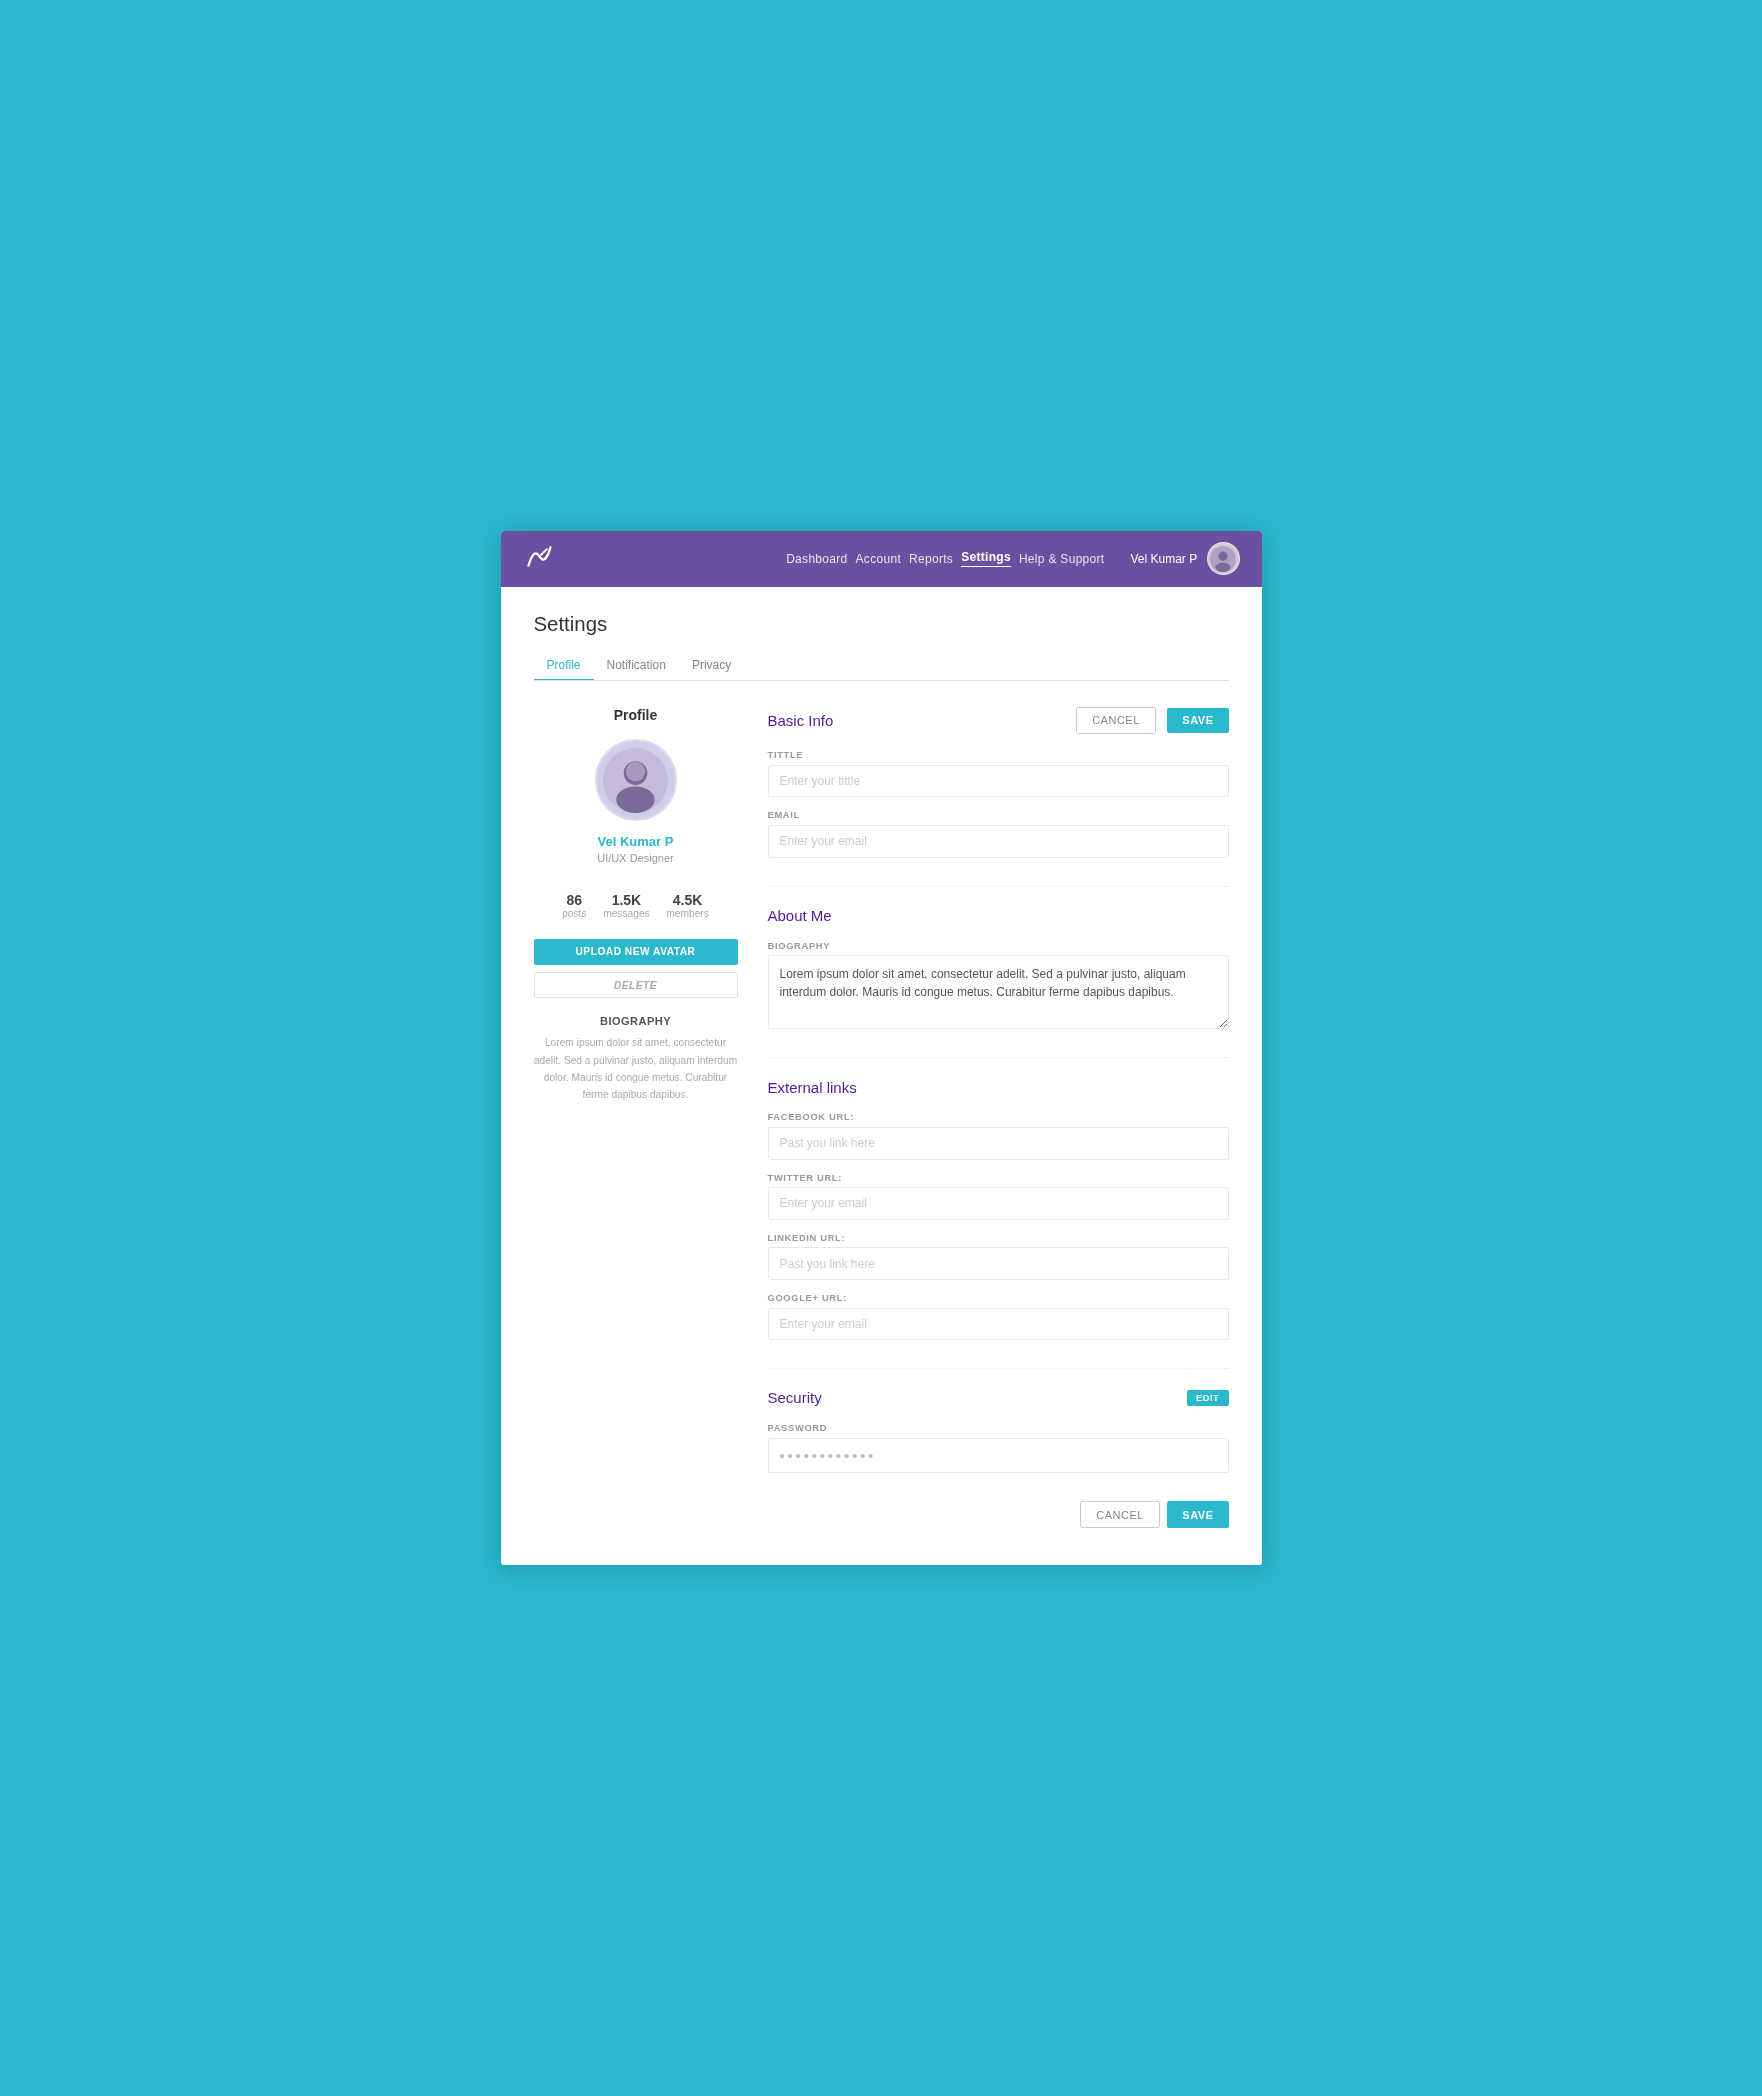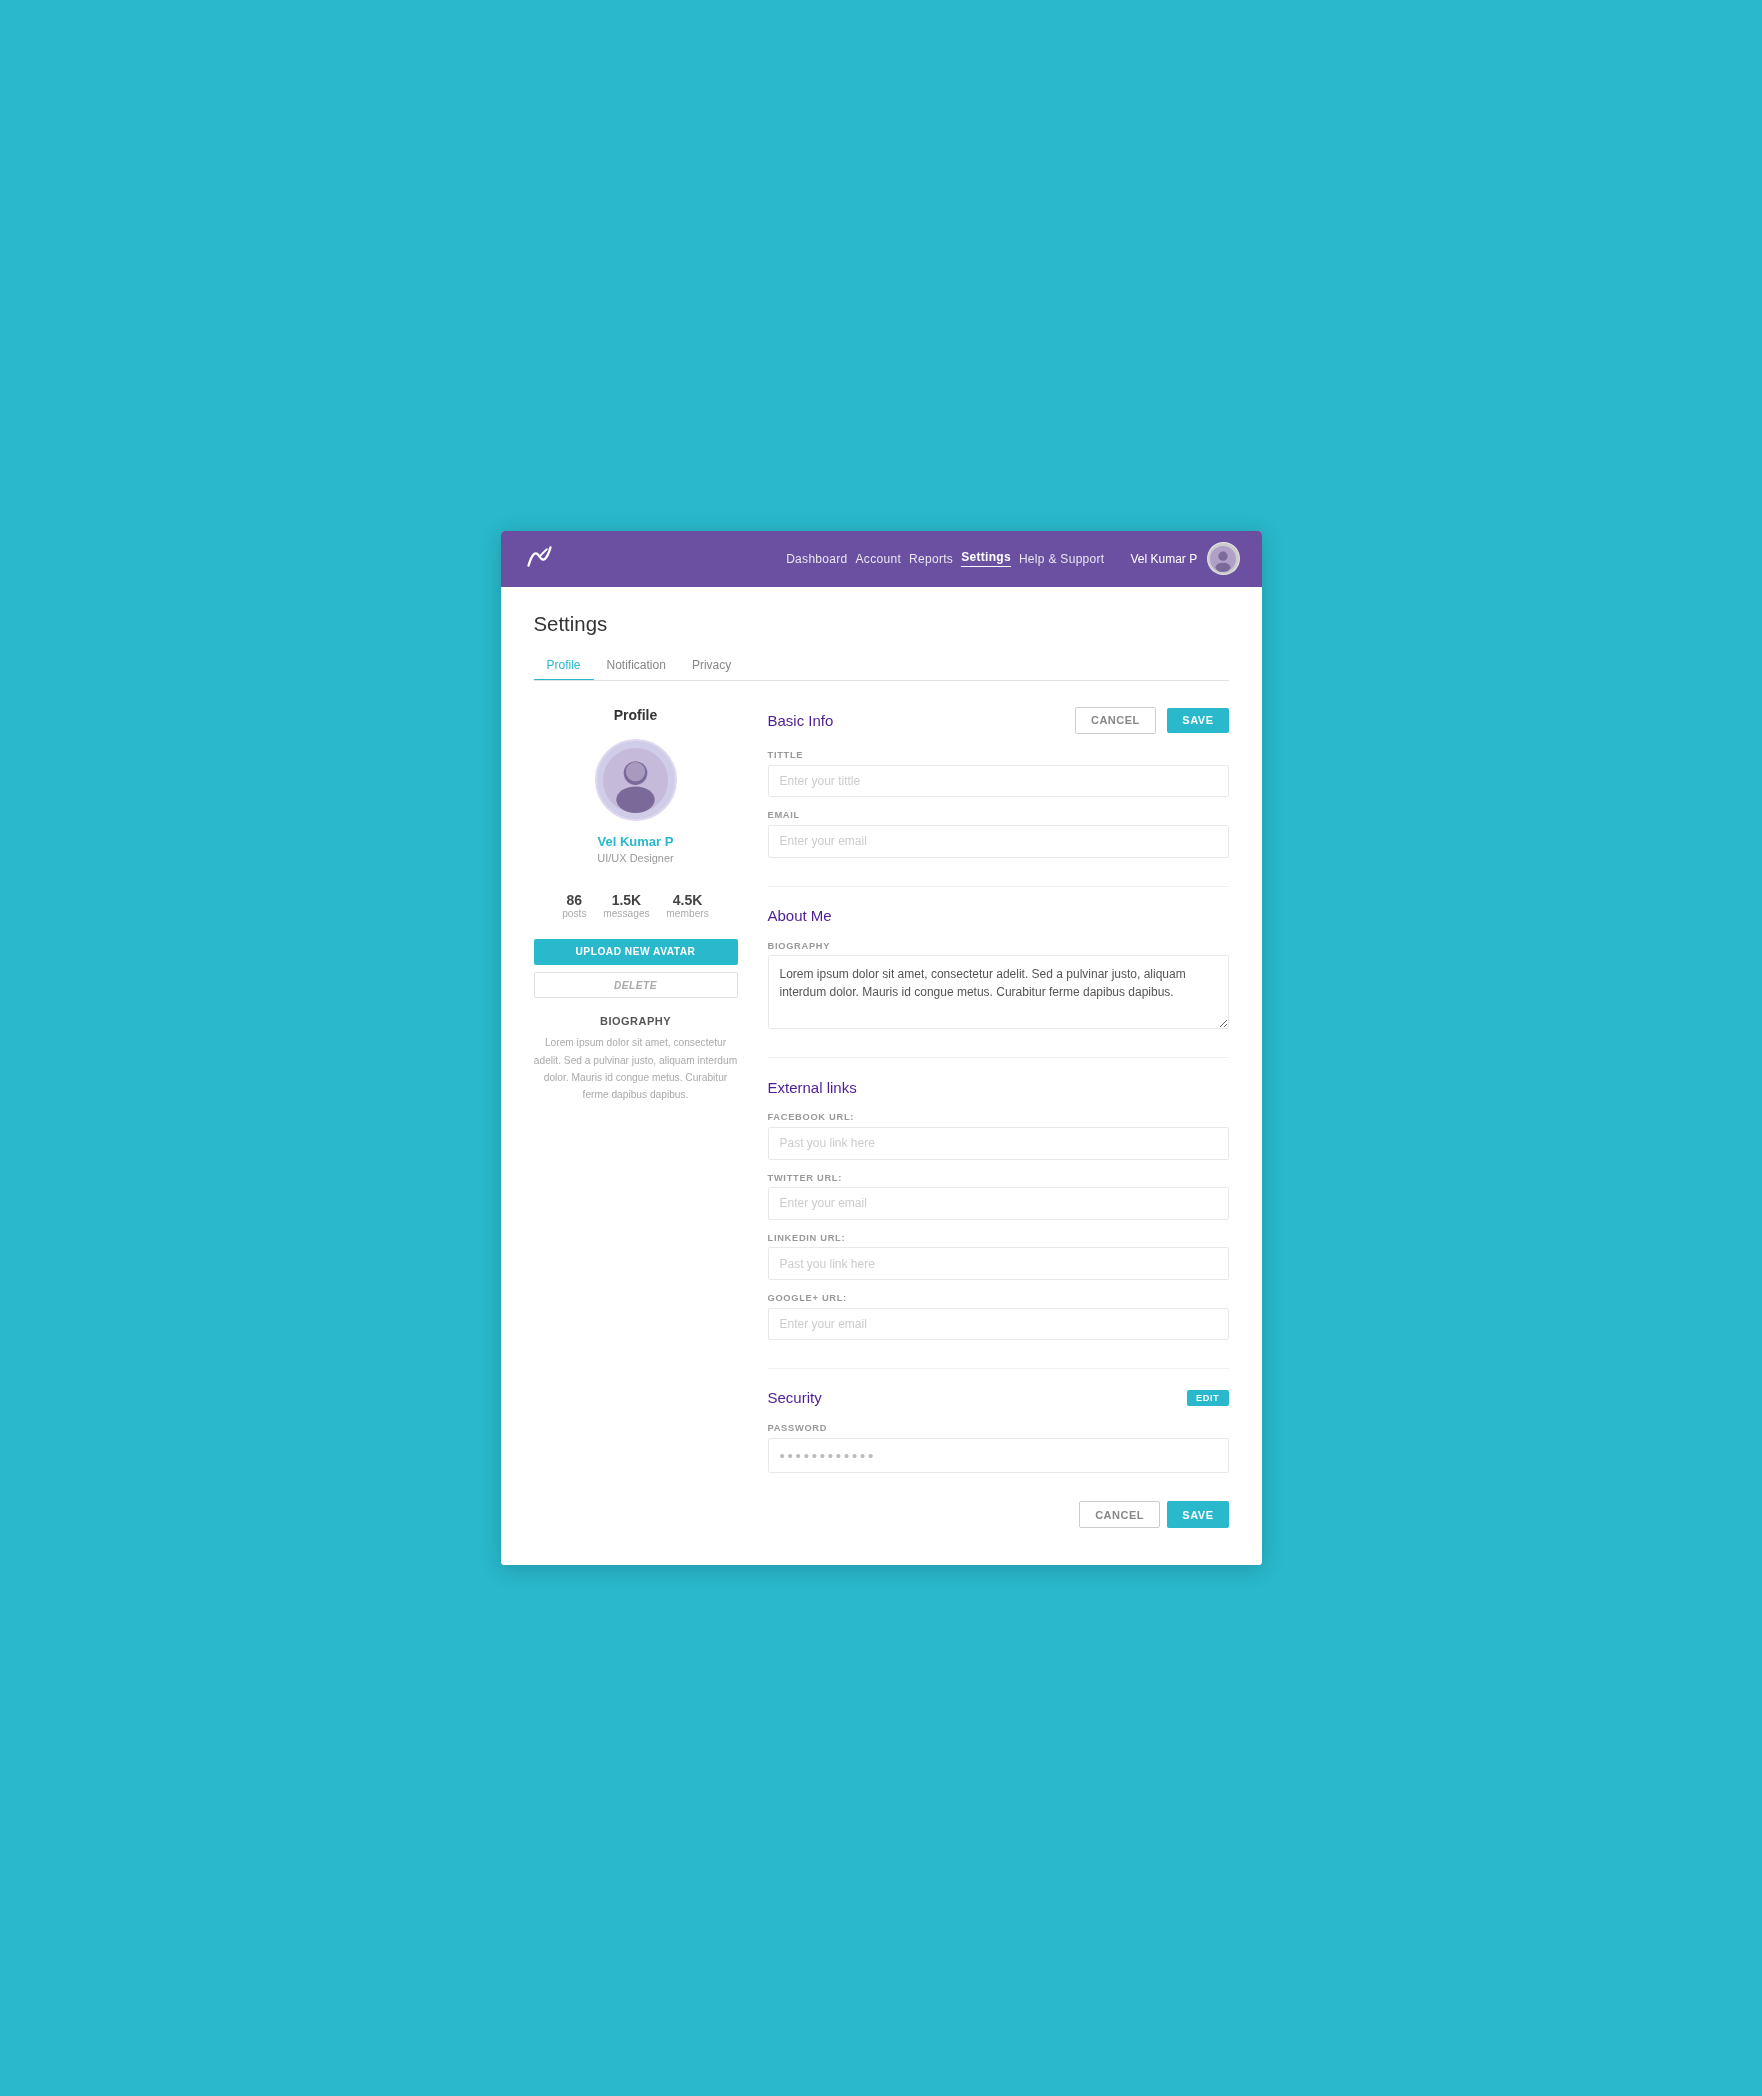--- a/index.html
+++ b/index.html
@@ -228,21 +228,21 @@
       font-weight: 500;
       color: #4c1d95;
     }
     .btn-cancel {
       background: #fff;
       color: #888;
       border: 0.9px solid #ccc;
       border-radius: 1.9px;
       padding: 6.5px 15px;
       font-size: 11px;
-      font-weight: 700;
+      font-weight: 400;
       letter-spacing: 0.5px;
       cursor: pointer;
     }
     .btn-save {
       background: #29b8cc;
       color: #fff;
       border: none;
       border-radius: 1.9px;
       padding: 6.5px 15px;
       font-size: 11px;

